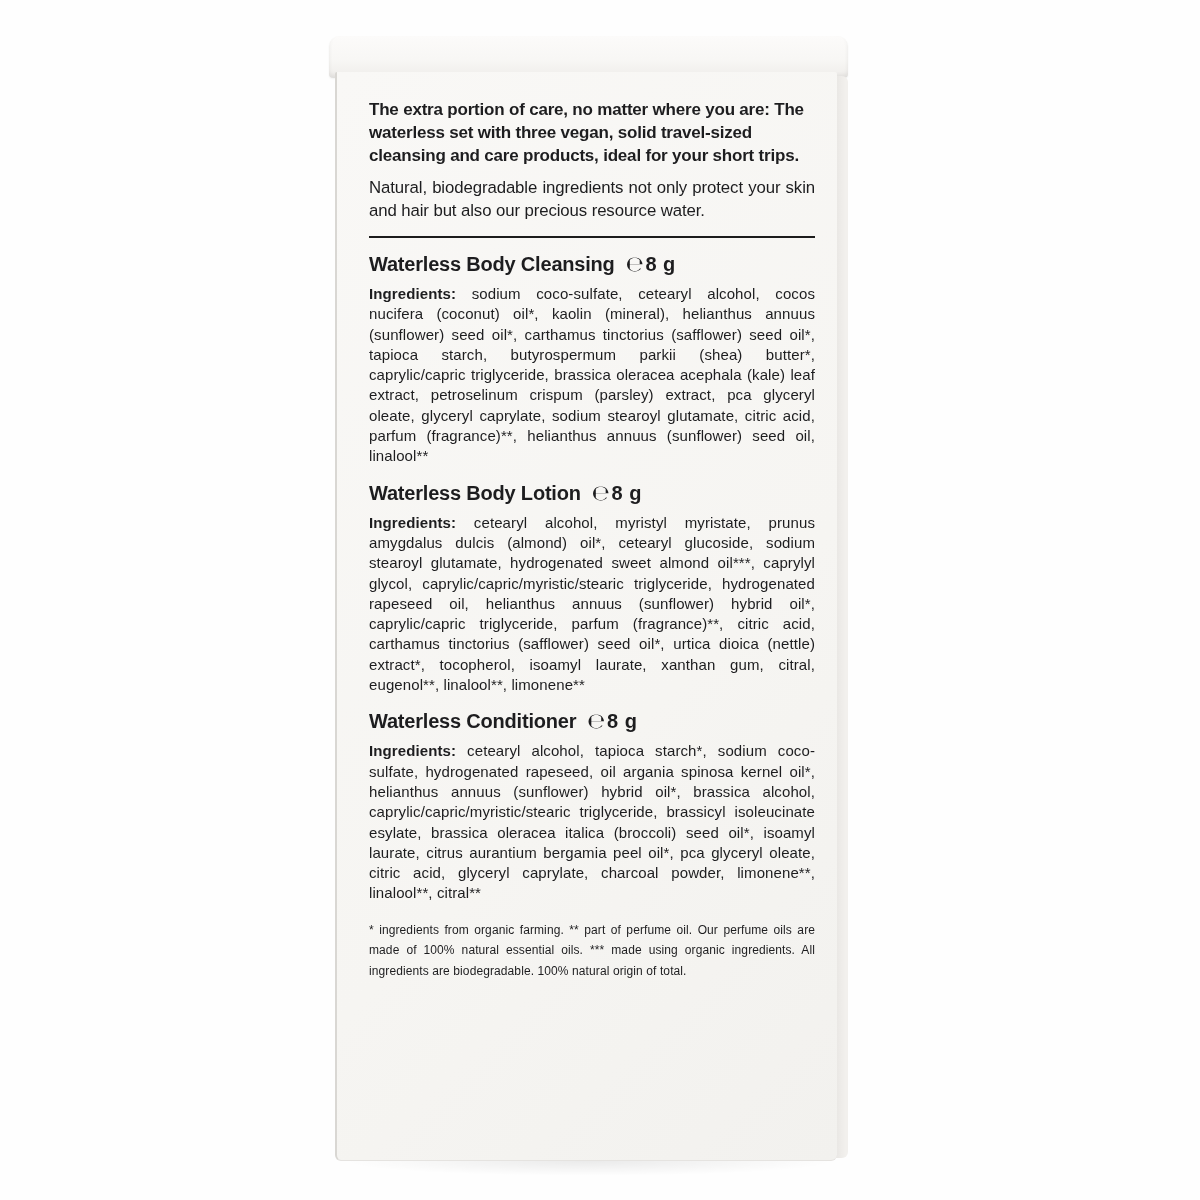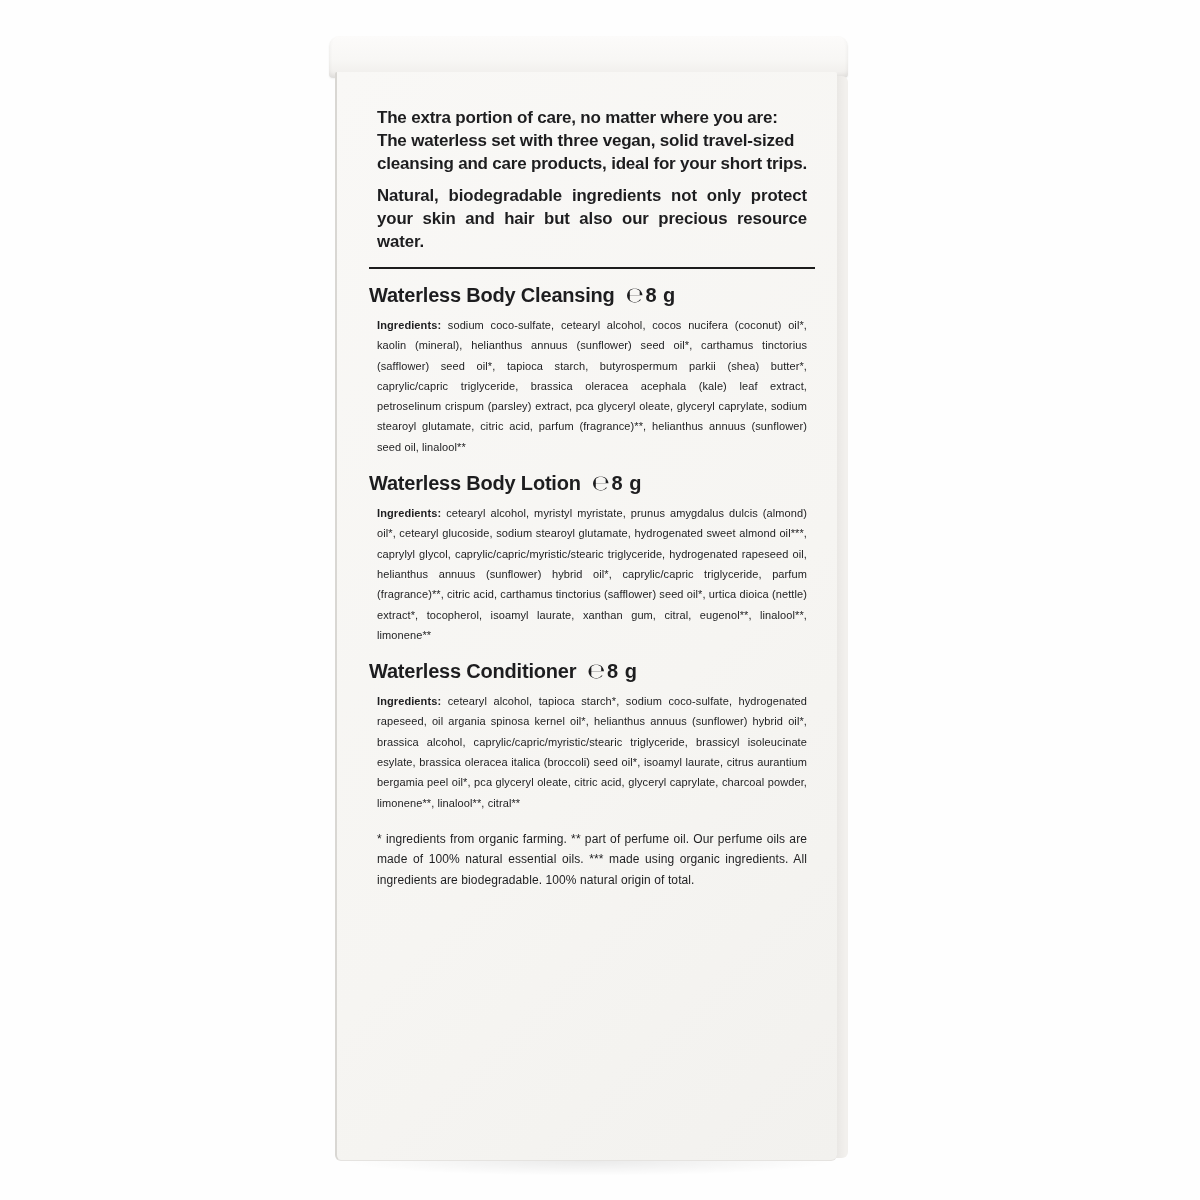--- a/index.html
+++ b/index.html
@@ -31,47 +31,47 @@
     border-radius:2px 2px 6px 6px;
     box-sizing:border-box;
     padding:26px 22px 28px 32px;
   }
   
   .box-side{
     position:absolute;left:836px;top:76px;width:12px;height:1082px;
     background:linear-gradient(90deg,#e9e7e4 0%,#f2f0ed 80%);
     border-radius:0 6px 6px 0;
   }
-  .box-face p{margin:8px;}
+  .box-face p{margin:0;}
   .intro-en{
     font-weight:bold;font-size:17px;line-height:23px;letter-spacing:-0.2px;
     text-align:left;
   }
   .intro-de{
     font-size:16.6px;line-height:23.5px;text-align:justify;margin-top:13px !important;
     letter-spacing:0.2px;
   }
   .claim{
-    font-weight:bold;font-size:16.8px;line-height:23px;text-align:justify;
+    font-weight:normal;font-size:16.8px;line-height:23px;text-align:justify;
     margin-top:9px !important;letter-spacing:-0.1px;
   }
   .rule{
     border:none;border-top:2px solid #1c1c1c;margin:14px 0 0 0;width:100%;
   }
   h2.product-title{
     margin:13px 0 0 0;font-size:20px;line-height:26px;font-weight:bold;
     letter-spacing:-0.2px;
   }
   h2.product-title .est{
     font-family:"DejaVu Sans",sans-serif;font-weight:400;
     margin-left:11px;margin-right:2px;font-size:21px;
   }
   h2.product-title .wt{letter-spacing:0.5px;text-align:center;}
   .ing{
-    font-size:11px;line-height:20.3px;text-align:justify;
+    font-size:15px;line-height:20.3px;text-align:justify;
     margin-top:7px !important;letter-spacing:0.1px;
   }
   .ing .lbl{font-weight:bold;}
   .foot{
     font-size:12px;line-height:20.4px;text-align:justify;
     margin-top:16px !important;letter-spacing:0.1px;
   }
 </style>
 </head>
 <body>

